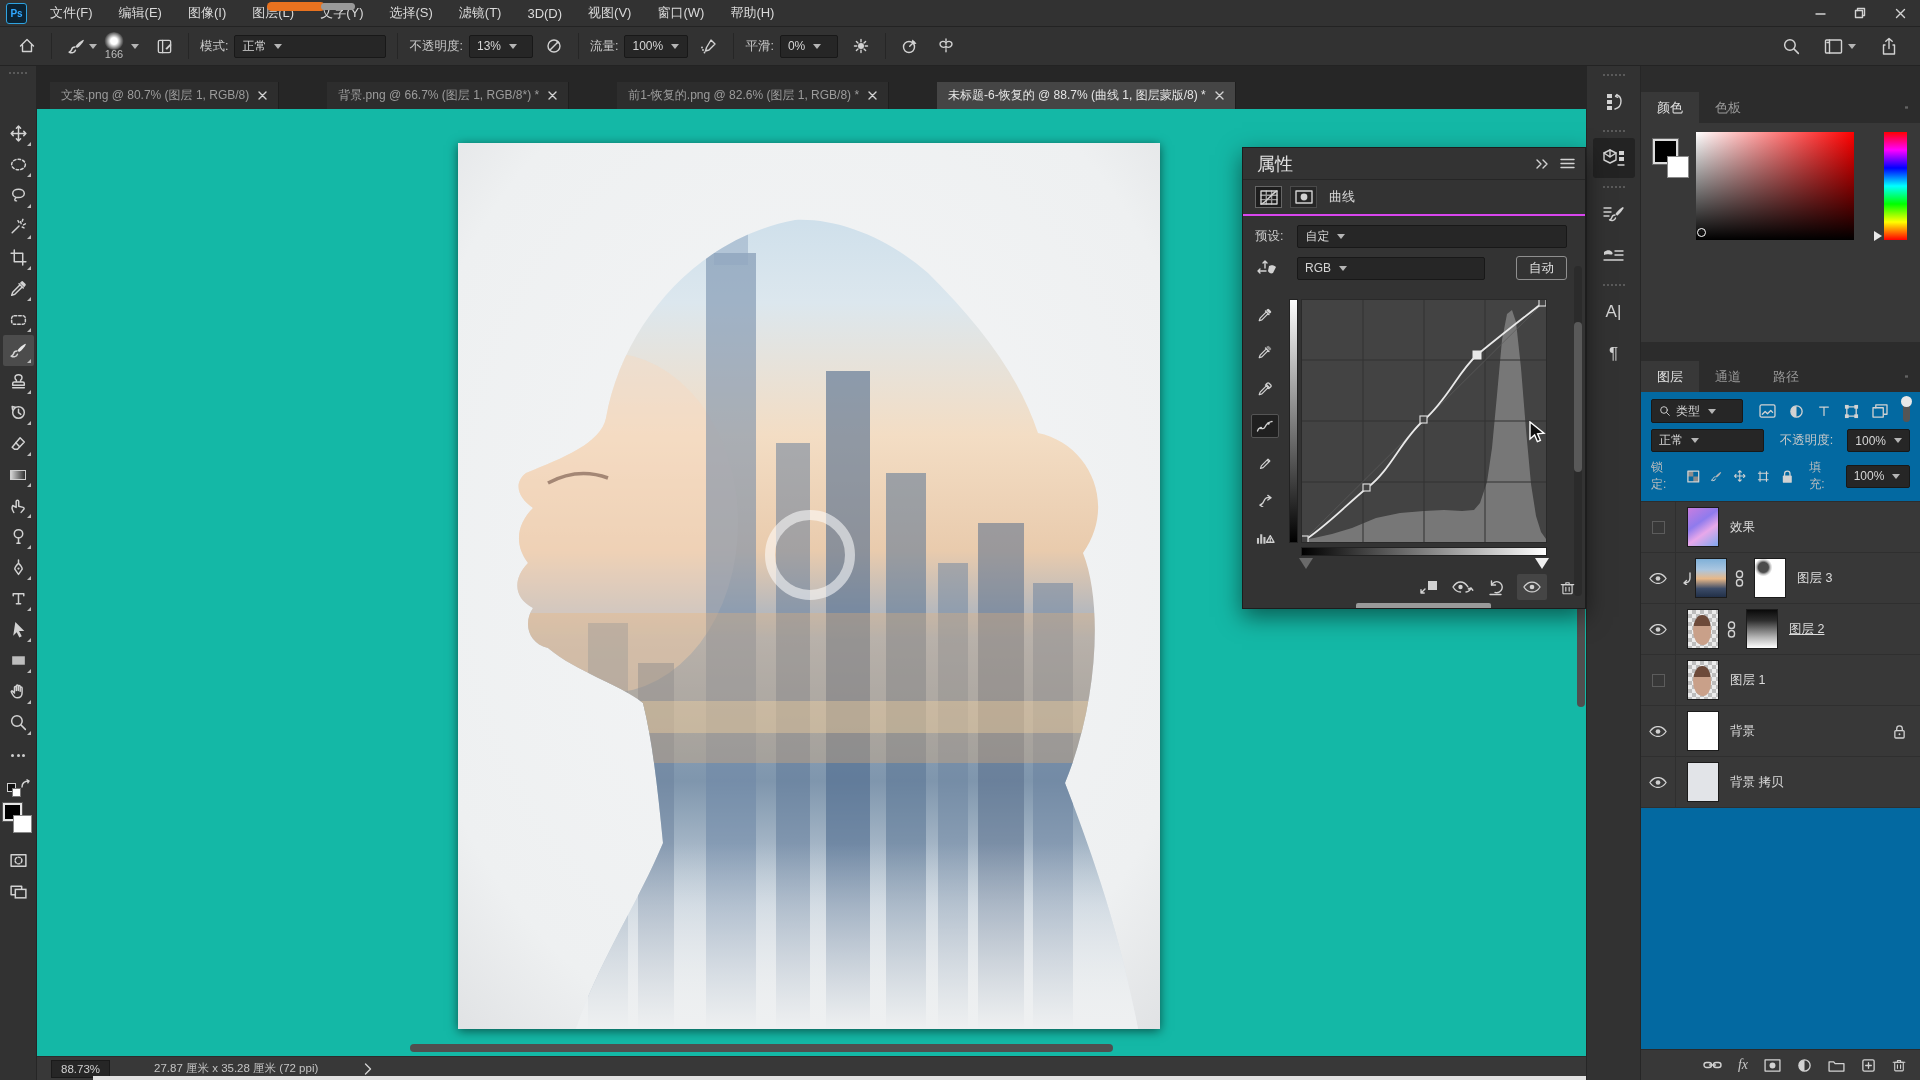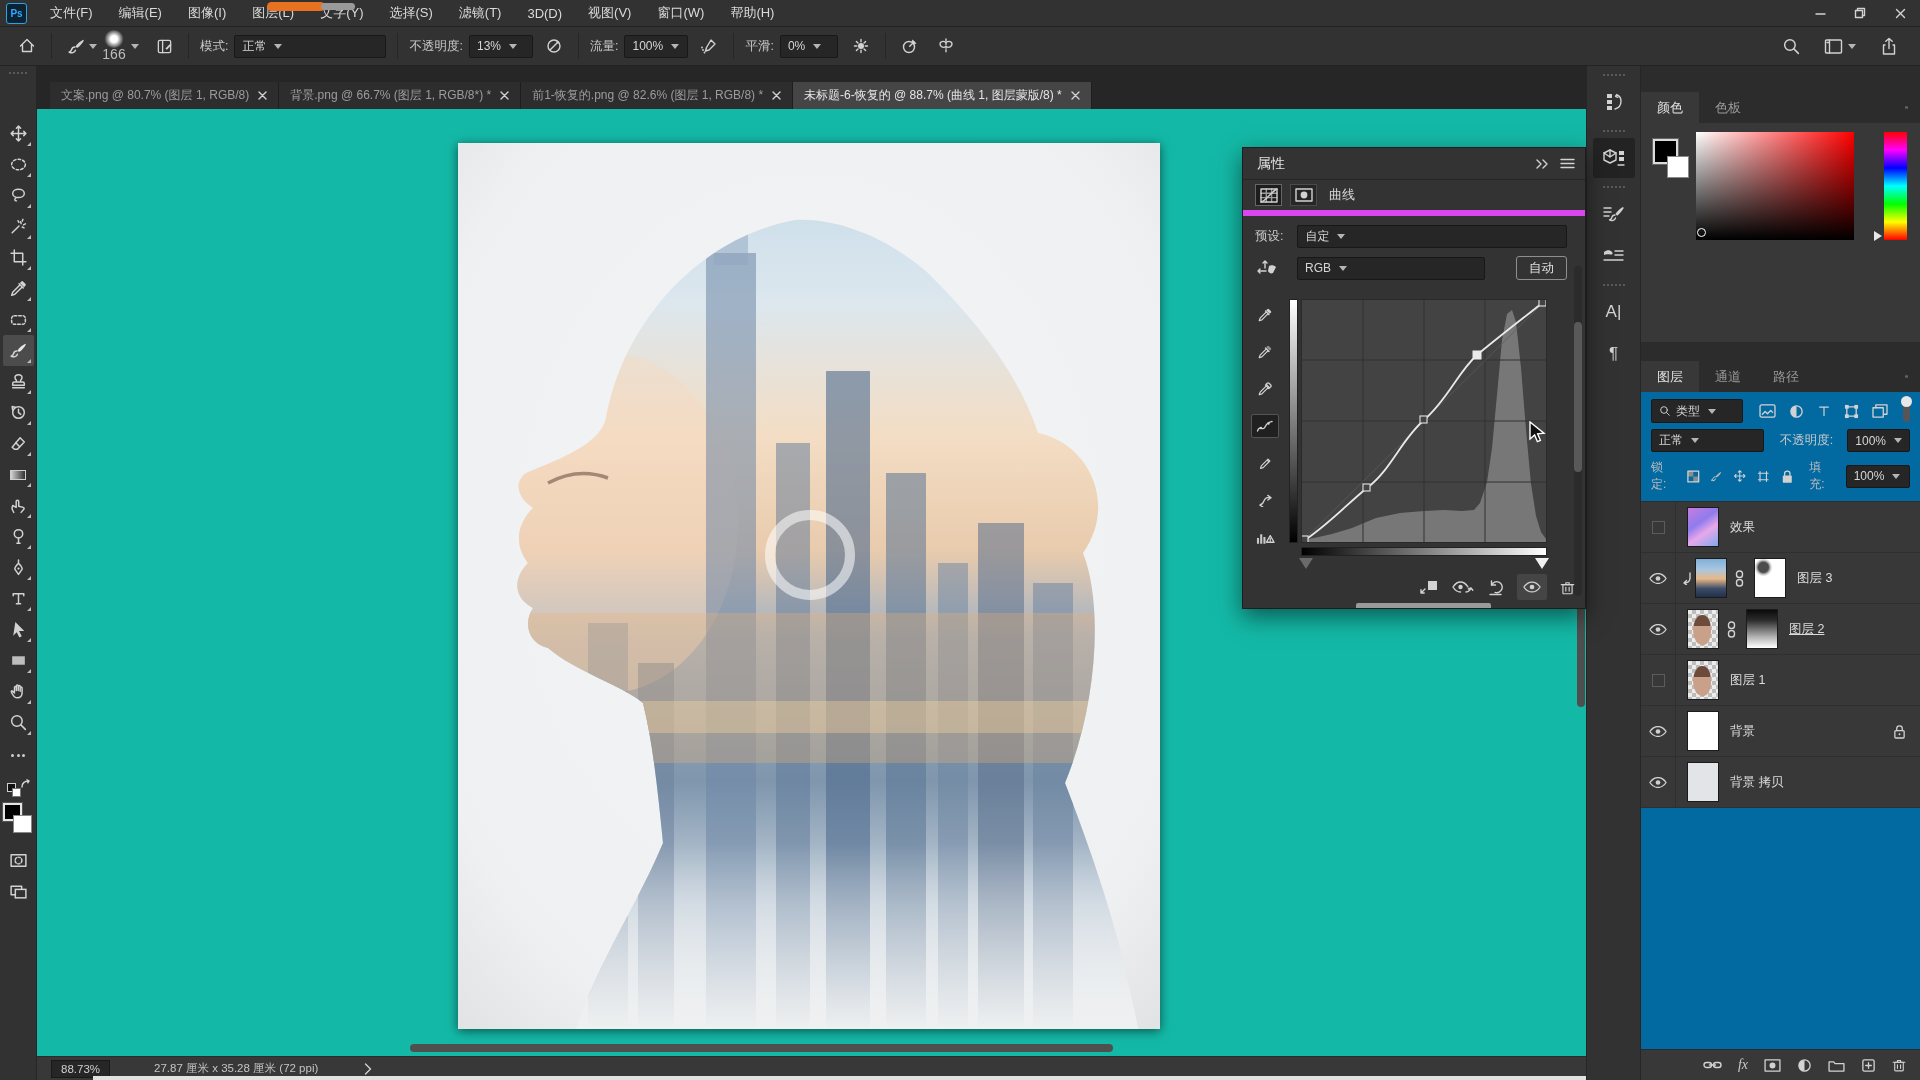--- a/index.html
+++ b/index.html
@@ -30,21 +30,21 @@
   .opt-label { font-size:12.5px; color:#c9c9c9; margin-right:6px; white-space:nowrap; }
   .sel { display:flex; align-items:center; background:#262626; border:1px solid #181818; border-radius:2px;
          height:23px; padding:0 7px; font-size:12px; color:#d6d6d6; }
   .sel .chev { margin-left:8px; }
   .chev { width:0; height:0; border-left:4px solid transparent; border-right:4px solid transparent;
           border-top:5px solid #b5b5b5; flex:none; }
   .obi { width:26px; height:26px; display:flex; align-items:center; justify-content:center; flex:none; }
   .brush-tip { display:flex; flex-direction:column; align-items:center; width:30px; margin:0 2px; }
   .brush-tip .dot { width:20px; height:18px; border-radius:50%;
                     background:radial-gradient(circle,#ffffff 0%,#ffffff 25%,rgba(255,255,255,0) 72%); }
-  .brush-tip .num { font-size:14px; color:#bdbdbd; margin-top:-2px; }
+  .brush-tip .num { font-size:11px; color:#bdbdbd; margin-top:-2px; }
   .opt-right { margin-left:auto; display:flex; align-items:center; gap:20px; padding-right:18px; }
 
   
   .toolbar { position:absolute; left:0; top:66px; bottom:0; width:37px; background:#323232;
              border-right:1px solid #262626; z-index:30; display:flex; flex-direction:column; align-items:center; }
   .tb-handle { width:18px; border-top:2px dotted #5a5a5a; margin:6px 0 44px 0; }
   .tool { width:31px; height:31px; display:flex; align-items:center; justify-content:center; position:relative; flex:none; }
   .tool.active { background:#4c4c4c; border-radius:2px; }
   .fly::after { content:""; position:absolute; right:3px; bottom:3px;
                 border-bottom:4px solid #bdbdbd; border-left:4px solid transparent; }
@@ -53,21 +53,21 @@
   .dots3 i { width:3px; height:3px; border-radius:50%; background:#cfcfcf; }
   .mini-swap { position:relative; width:22px; height:18px; margin-top:8px; }
   .mini-swap .a { position:absolute; left:0; top:4px; width:9px; height:9px; background:#111; border:1px solid #cfcfcf; }
   .mini-swap .b { position:absolute; left:5px; top:9px; width:9px; height:9px; background:#fff; border:1px solid #777; }
   .fgbg { position:relative; width:30px; height:32px; margin-top:6px; }
   .fgbg .fg { position:absolute; left:0; top:0; width:19px; height:18px; background:#000; border:2px solid #e5e5e5; outline:1px solid #555; }
   .fgbg .bg { position:absolute; left:10px; top:12px; width:19px; height:18px; background:#fff; border:1px solid #888; }
 
   
   .tabbar { position:absolute; left:37px; top:66px; width:1549px; height:43px; background:#262626;
-            display:flex; align-items:flex-end; padding-left:13px; z-index:10; }
+            display:flex; align-items:flex-end; padding-left:13px; z-index:10;gap:48px; }
   .doc-tab { height:27px; background:#2d2d2d; color:#9c9c9c; font-size:12px; display:flex; align-items:center;
              padding:0 11px; border-right:1px solid #1e1e1e; gap:9px; white-space:nowrap; }
   .doc-tab.active { background:#454545; color:#e6e6e6; }
 
   
   .canvas-area { position:absolute; left:37px; top:109px; width:1549px; bottom:0; background:#14b8a6; z-index:5; }
   .artwork { position:absolute; left:421px; top:34px; width:702px; height:886px;
              box-shadow:0 2px 10px rgba(0,0,0,.55); background:#eef0f1; }
   .vscroll { position:absolute; right:1px; top:6px; bottom:40px; width:8px; }
   .vscroll .thumb { position:absolute; top:28%; height:36%; left:0; right:0; background:#4f4f4f; border-radius:4px; }
@@ -77,23 +77,23 @@
                border-top:1px solid #2c2c2c; display:flex; align-items:center; font-size:11.5px; }
   .zoom-field { background:#262626; border:1px solid #1a1a1a; padding:2px 9px; margin-left:14px; color:#cfcfcf; }
   .doc-size { margin-left:44px; color:#c4c4c4; }
   .status-chev { margin-left:46px; }
   .taskbar-sliver { position:absolute; left:56px; right:0; bottom:0; height:4px; background:#e2e2e2; z-index:6; }
 
   
   .props { position:absolute; left:1242px; top:147px; width:344px; height:462px; background:#333333;
            border:1px solid #1d1d1d; box-shadow:0 8px 22px rgba(0,0,0,.5); z-index:25; }
   .props-header { height:32px; display:flex; align-items:center; border-bottom:1px solid #262626; }
-  .props-title { padding-left:14px; font-size:14px; color:#e2e2e2; }
+  .props-title { padding-left:14px; font-size:18px; color:#e2e2e2; }
   .props-hicons { margin-left:auto; display:flex; align-items:center; gap:10px; padding-right:10px; color:#bdbdbd; }
-  .props-typerow { height:36px; display:flex; align-items:center; padding-left:12px; gap:8px; border-bottom:6px solid #d946ef; }
+  .props-typerow { height:36px; display:flex; align-items:center; padding-left:12px; gap:8px; border-bottom:2px solid #d946ef; }
   .mini-box { width:27px; height:22px; background:#262626; border:1px solid #4a4a4a; display:flex; align-items:center; justify-content:center; }
   .mini-box.lit { background:#1d1d1d; border-color:#666; }
   .preset-row { display:flex; align-items:center; padding:9px 18px 0 12px; gap:8px; }
   .preset-row .sel { flex:1; }
   .chan-row { display:flex; align-items:center; padding:8px 18px 0 12px; gap:10px; }
   .auto-btn { margin-left:auto; border:1px solid #8f8f8f; border-radius:3px; height:24px; padding:0 12px;
               display:flex; align-items:center; font-size:12.5px; color:#e0e0e0; }
   .curve-wrap { position:absolute; left:0; top:151px; width:344px; height:260px; }
   .tool-col { position:absolute; left:8px; top:4px; display:flex; flex-direction:column; gap:13px; align-items:center; }
   .tc-item { width:28px; height:24px; display:flex; align-items:center; justify-content:center; }

